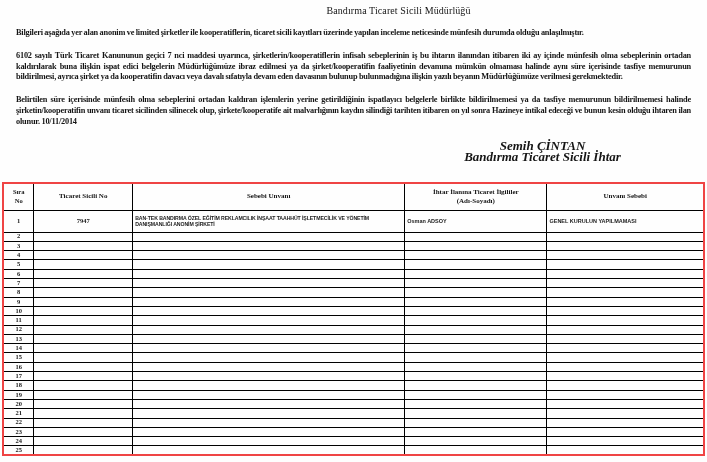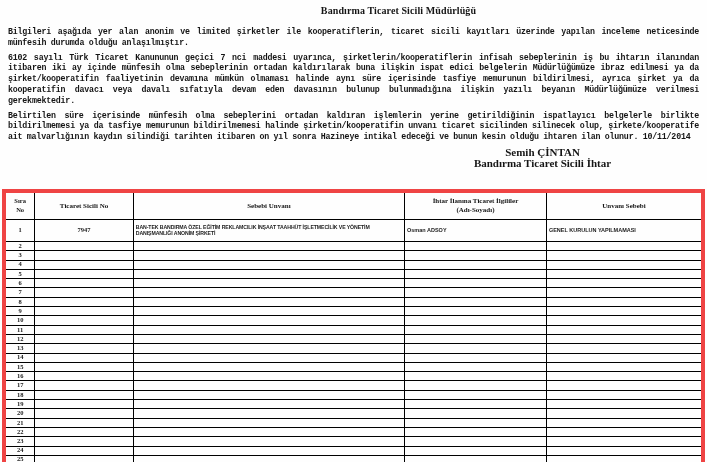--- a/index.html
+++ b/index.html
@@ -3,37 +3,37 @@
 <meta charset="utf-8">
 <style>
   html,body{margin:0;padding:0;background:#e8e8e8;}
   .page{
     width:707px;height:462px;background:#fefefe;position:relative;
     font-family:"Liberation Serif", serif;color:#151515;overflow:hidden;
     box-sizing:border-box;
   }
   .title{
     padding-top:5px;padding-left:90px;text-align:center;
-    font-size:10px;font-weight:bold;letter-spacing:0.1px;
+    font-size:10px;font-weight:normal;letter-spacing:0.1px;
   }
   .body-text{
     margin:11px 4px 0 4px;
   }
   .body-text p{
-    margin:4px;font-size:8.3px;font-weight:bold;line-height:10.8px;
-    letter-spacing:-0.2px;word-spacing:-0.3px;text-align:justify;font-family:Liberation Mono, monospace;
+    margin:12px;font-size:8.3px;font-weight:bold;line-height:10.8px;
+    letter-spacing:-0.2px;word-spacing:-0.3px;text-align:justify;
   }
   .signature{
     margin-top:4px;margin-left:420px;width:245px;text-align:center;
-    font-size:11px;font-weight:bold;line-height:11px;
+    font-size:13px;font-weight:bold;line-height:11px;font-style:italic;
   }
   table.registry{
     margin-top:20px;margin-left:2px;width:703px;
     border-collapse:collapse;table-layout:fixed;
-    border:4px solid #ef4444;
+    border:2px solid #ef4444;
   }
   table.registry th, table.registry td{
     border:1px solid #000;padding:0 2px;overflow:hidden;
   }
   table.registry th{
     font-family:"Liberation Serif", serif;font-weight:bold;font-size:7px;
     line-height:8.5px;text-align:center;vertical-align:middle;
     white-space:pre-line;height:26px;
   }
   table.registry th.h0{font-size:6.5px;}

